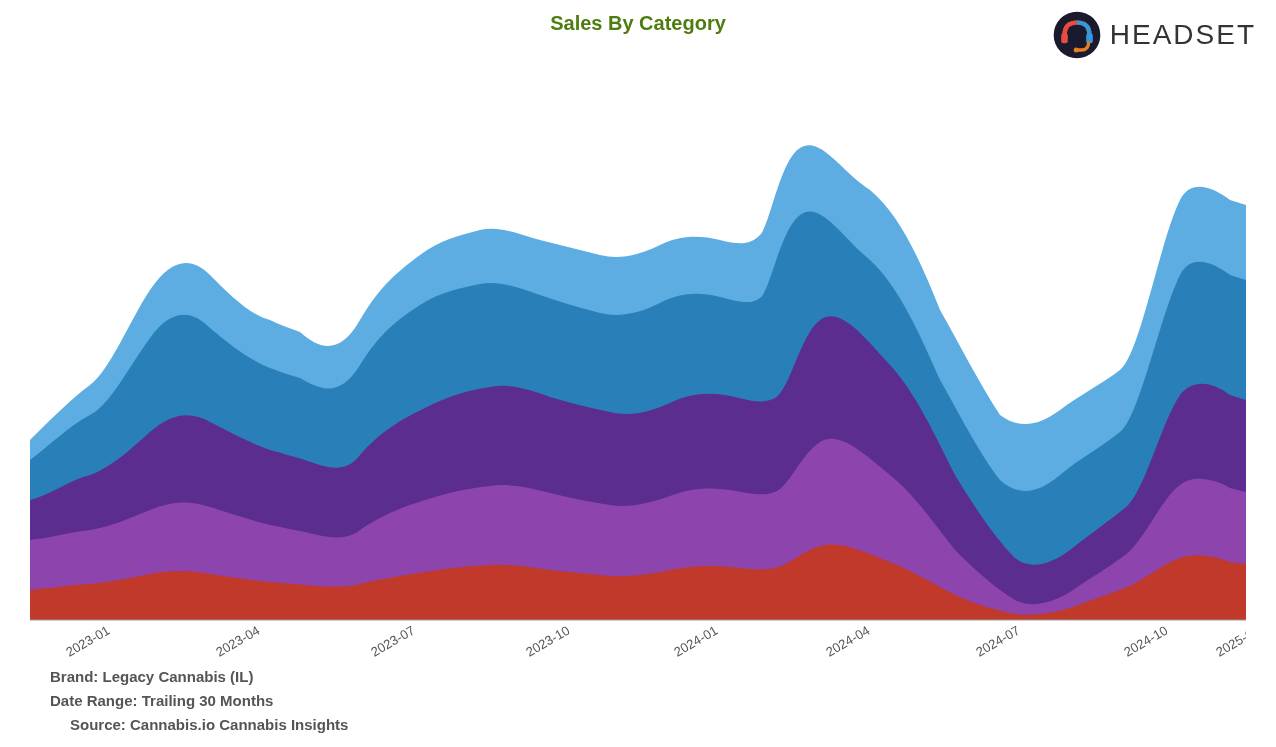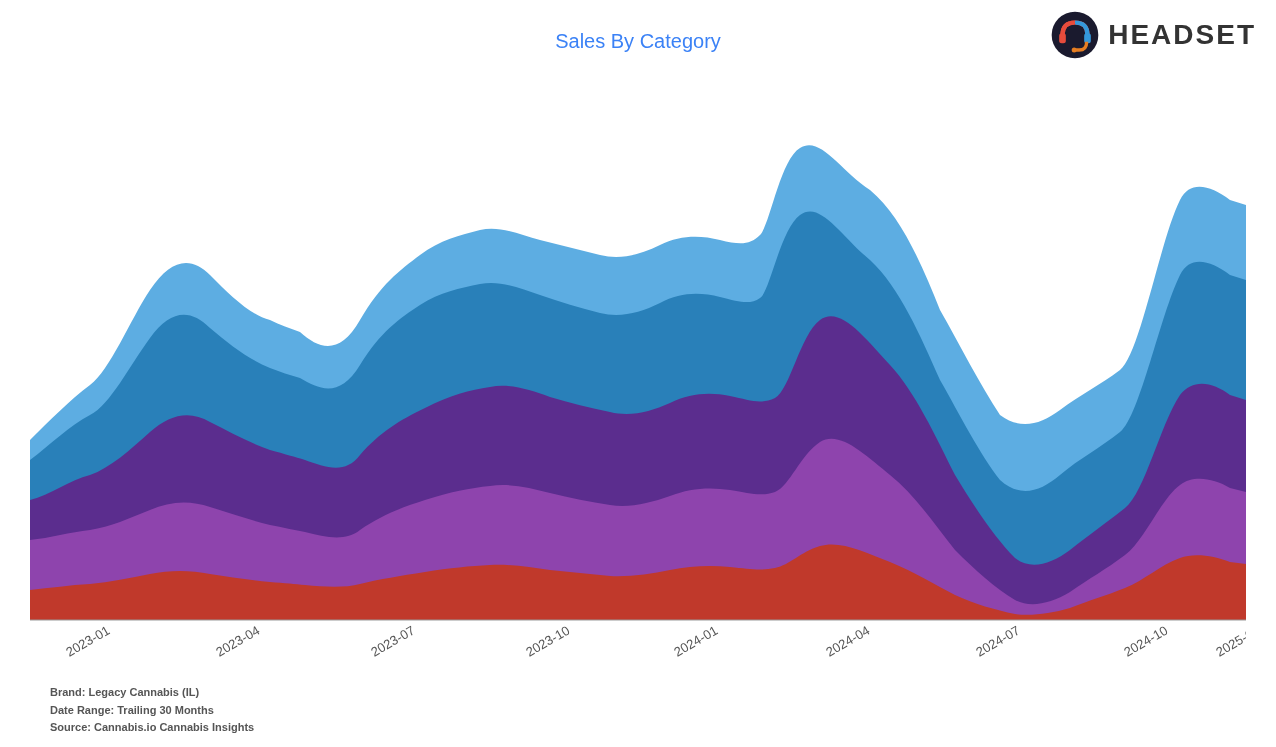--- a/index.html
+++ b/index.html
@@ -23,30 +23,30 @@
       display: flex;
       align-items: center;
       gap: 8px;
     }
     .logo-icon {
       width: 50px;
       height: 50px;
     }
     .logo-text {
       font-size: 28px;
-      font-weight: 700;
+      font-weight: 400;
       letter-spacing: 2px;
       color: #333;
     }
     .chart-title {
       text-align: center;
       font-size: 20px;
-      font-weight: normal;
-      color: #3b82f6;
-      padding-top: 30px;
+      font-weight: bold;
+      color: #4d7c0f;
+      padding-top: 12px;
       padding-bottom: 0;
     }
     .chart-area {
       position: absolute;
       top: 60px;
       left: 30px;
       right: 30px;
       bottom: 80px;
     }
     .legend {
@@ -66,21 +66,21 @@
     }
     .legend-color {
       width: 18px;
       height: 12px;
       display: inline-block;
     }
     .footer-info {
       position: absolute;
       bottom: 10px;
       left: 50px;
-      font-size: 11px;
+      font-size: 15px;
       color: #555;
       line-height: 1.6;
     }
     .footer-info span {
       font-weight: bold;
     }
     svg.chart-svg {
       width: 100%;
       height: 100%;
     }
@@ -283,18 +283,18 @@
   <div class="footer-info">
     <div>
       <span style="font-weight:bold;">Brand:</span>
       <span>Legacy Cannabis (IL)</span>
     </div>
     <div>
       <span style="font-weight:bold;margin-top:45px;">Date Range:</span>
       <span>Trailing 30 Months</span>
     </div>
     <div>
-      <span style="font-weight:bold;">Source:</span>
+      <span style="font-weight:bold;margin-left:20px;">Source:</span>
       <span>Cannabis.io Cannabis Insights</span>
     </div>
   </div>
 
 </div>
 
 </body></html>

